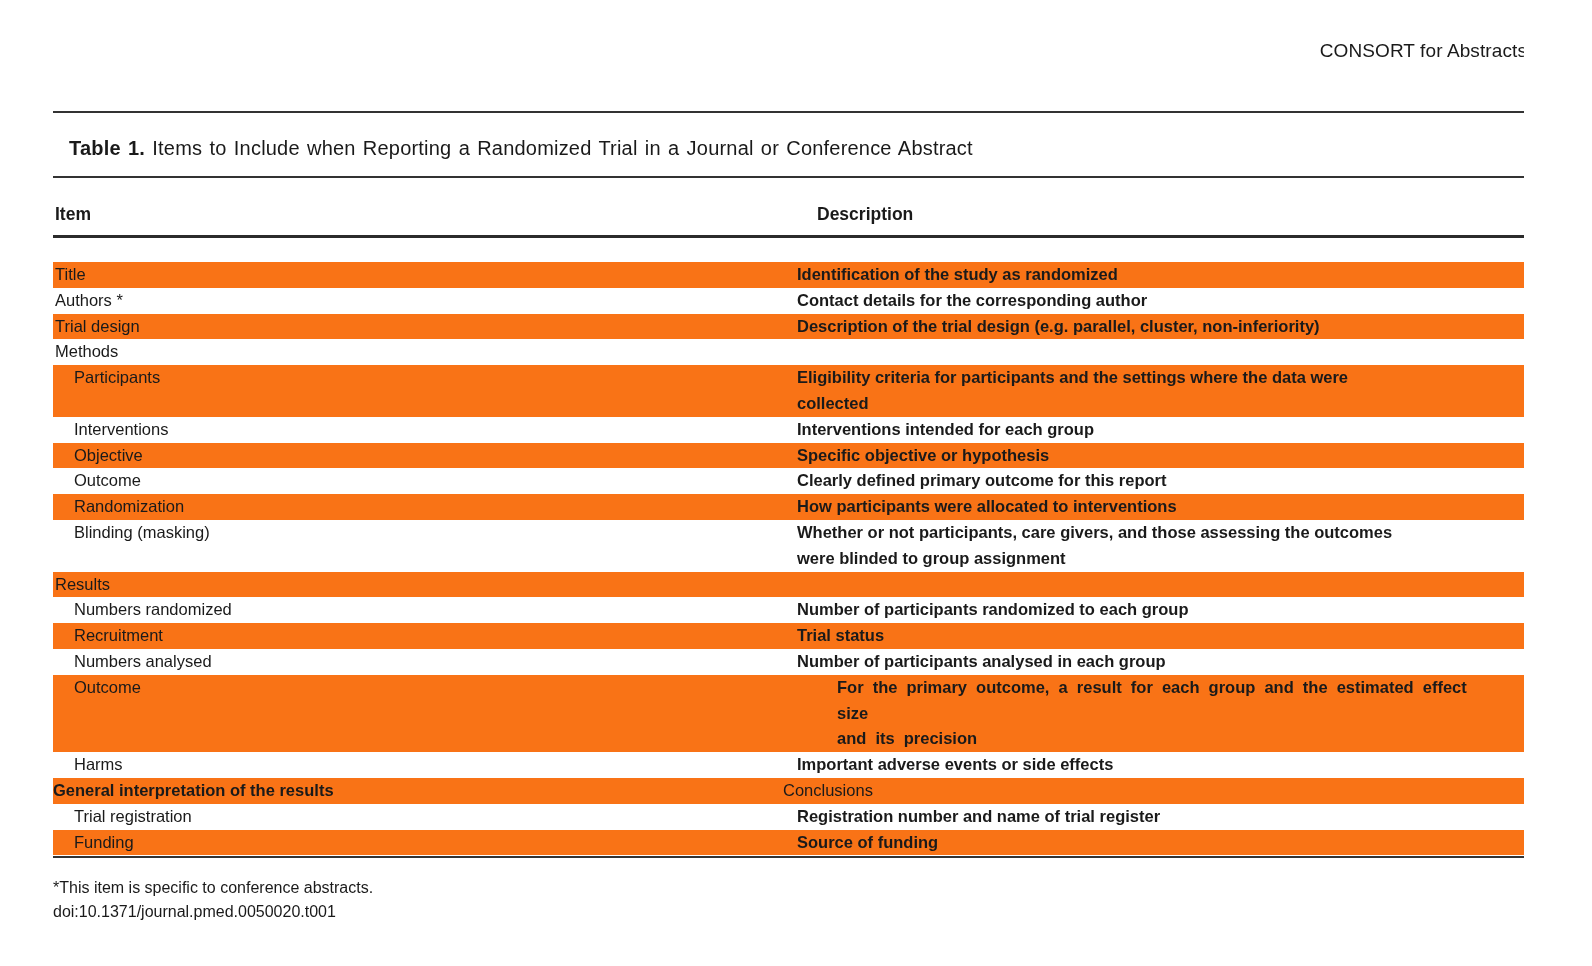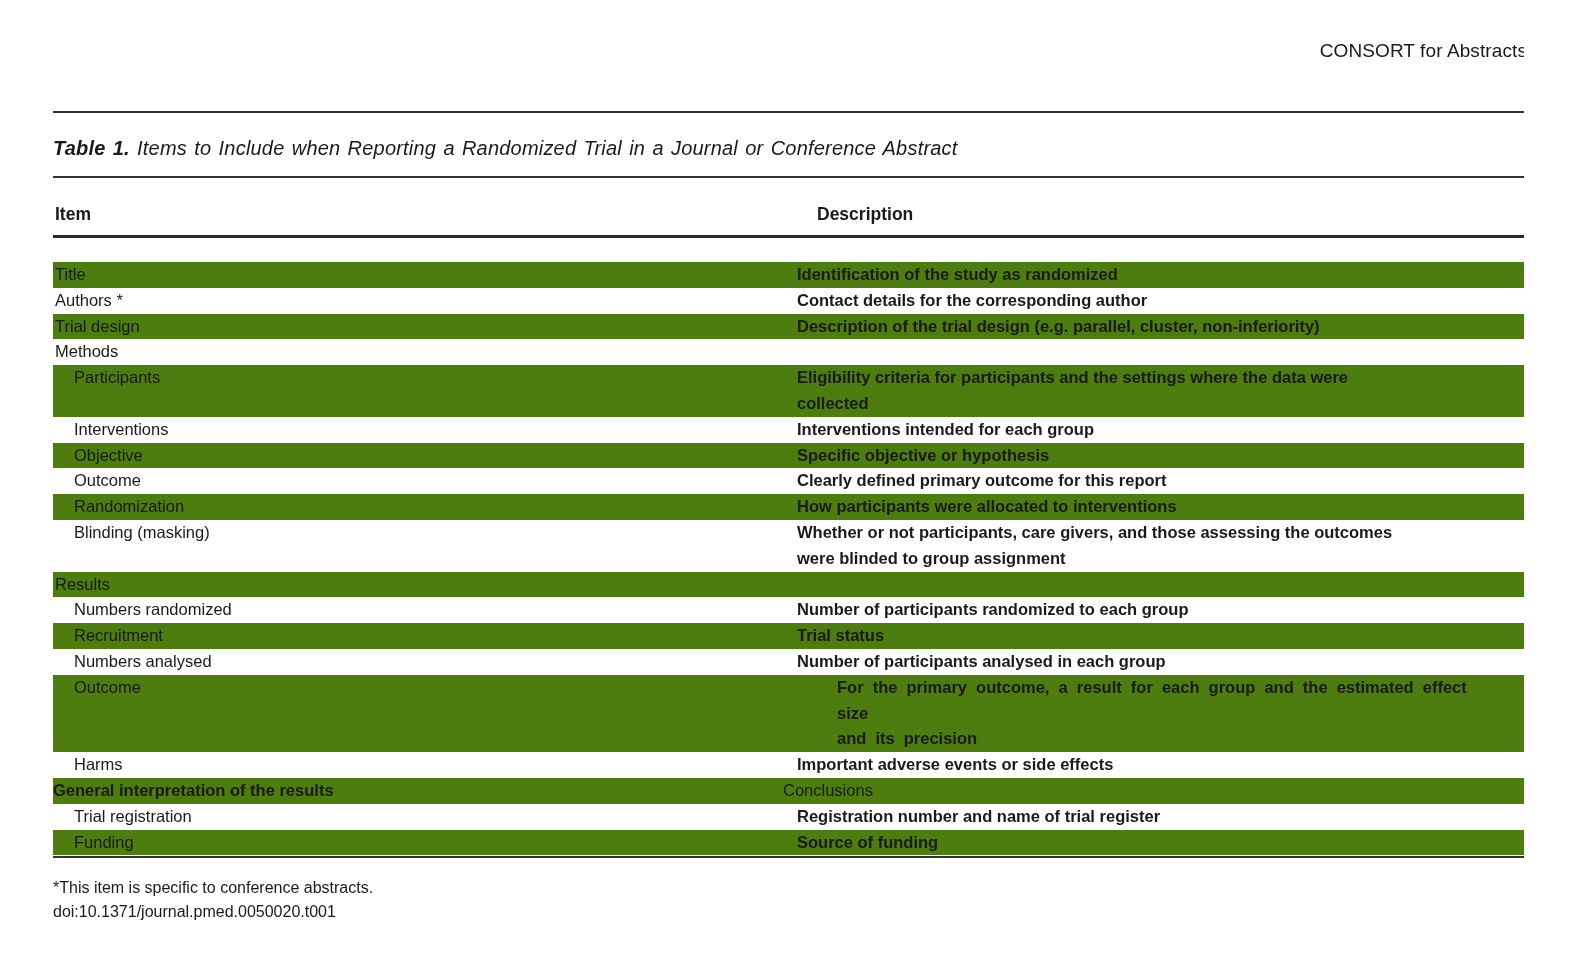--- a/index.html
+++ b/index.html
@@ -32,26 +32,25 @@
     height: 2px;
     background: #333333;
   }
   .rule-top      { top: 111px; }
   .rule-caption  { top: 176px; }
   .rule-header   { top: 235px; height: 3px; background: #2b2b2b; }
   .rule-bottom   { top: 856px; }
   .caption {
     position: absolute;
     top: 137px;
-    left: 53px;
+    left: 69px;
     width: 1472px;
     font-size: 20px;
     letter-spacing: 0.2px;
     word-spacing: 1.5px;
-    font-style: italic;
   }
   .caption-label { font-weight: bold; }
   .col-headers {
     position: absolute;
     top: 204px;
     left: 53px;
     width: 1472px;
     display: flex;
     font-weight: bold;
     font-size: 17.5px;
@@ -64,21 +63,21 @@
     top: 262px;
     left: 53px;
     width: 1472px;
   }
   .row {
     display: flex;
     min-height: 25.8px;
     line-height: 25.8px;
     font-size: 16.5px;
   }
-  .row.shaded { background: #4d7c0f; }
+  .row.shaded { background: #f97316; }
   .cell { box-sizing: border-box; }
   .cell.item {
     width: 744px;
     flex: none;
     padding-left: 2px;
   }
   .cell.item.indent { padding-left: 21px; }
   .cell.desc {
     flex: 1;
     padding-right: 20px;

